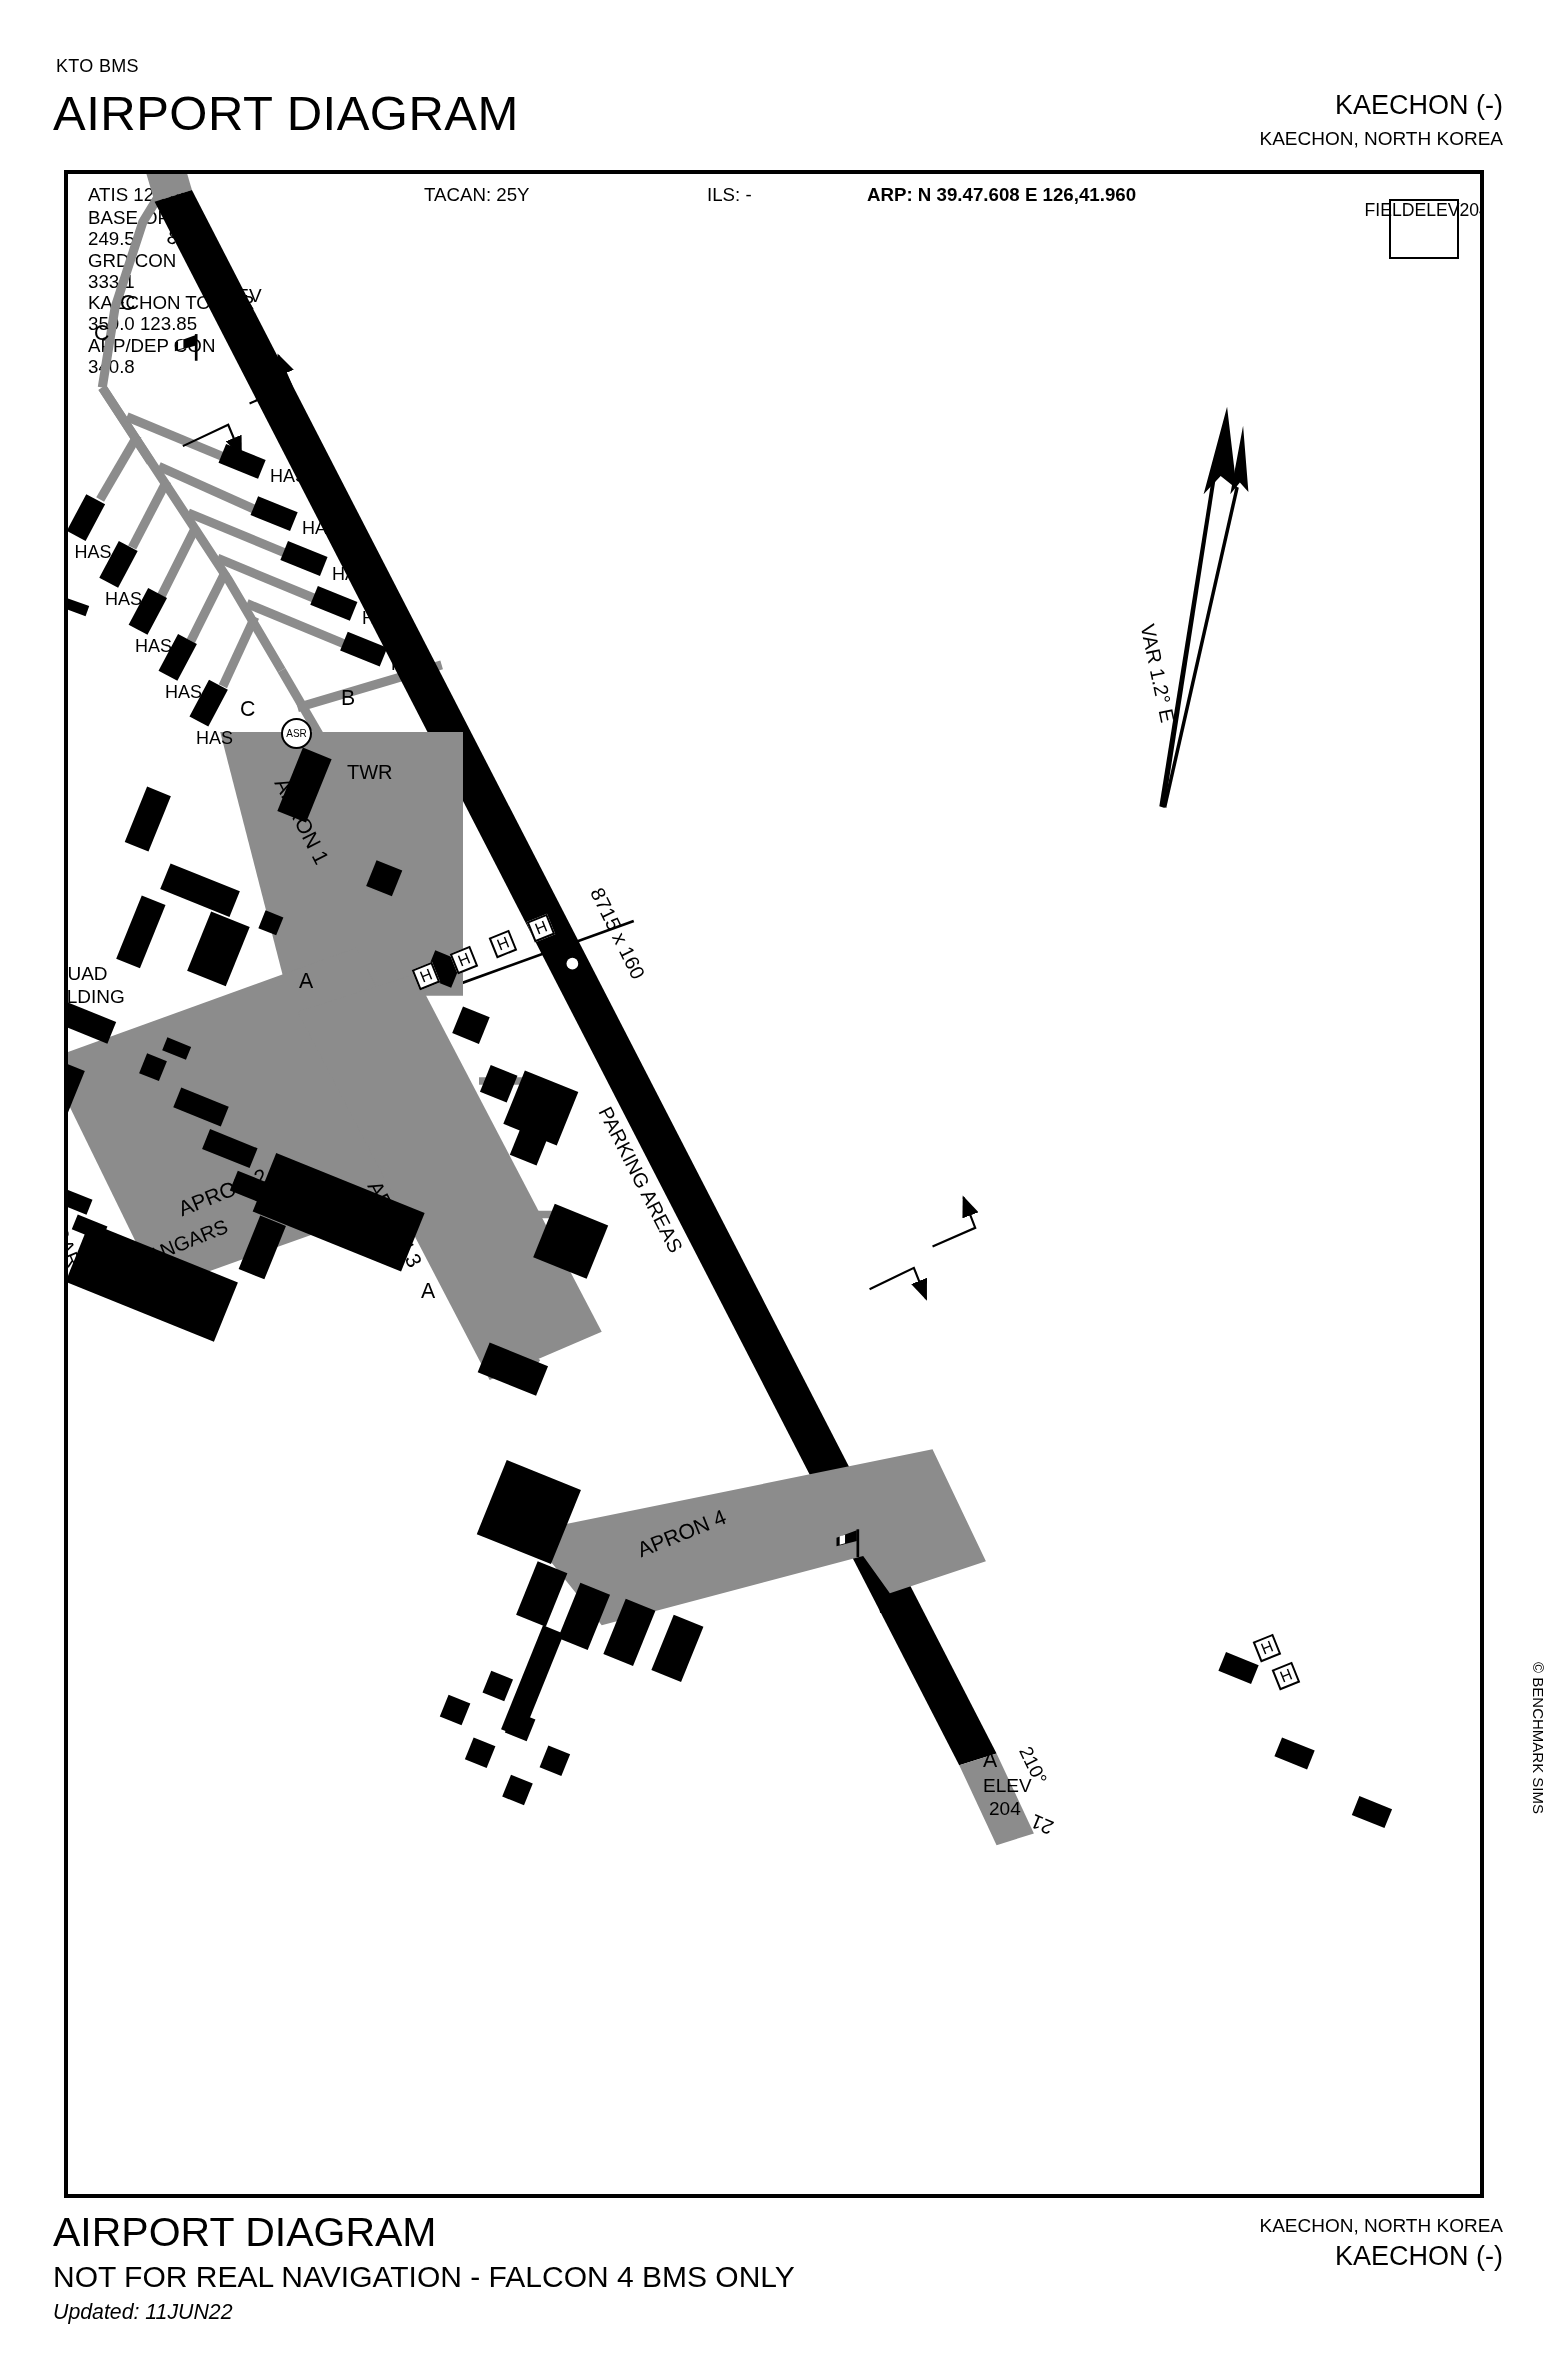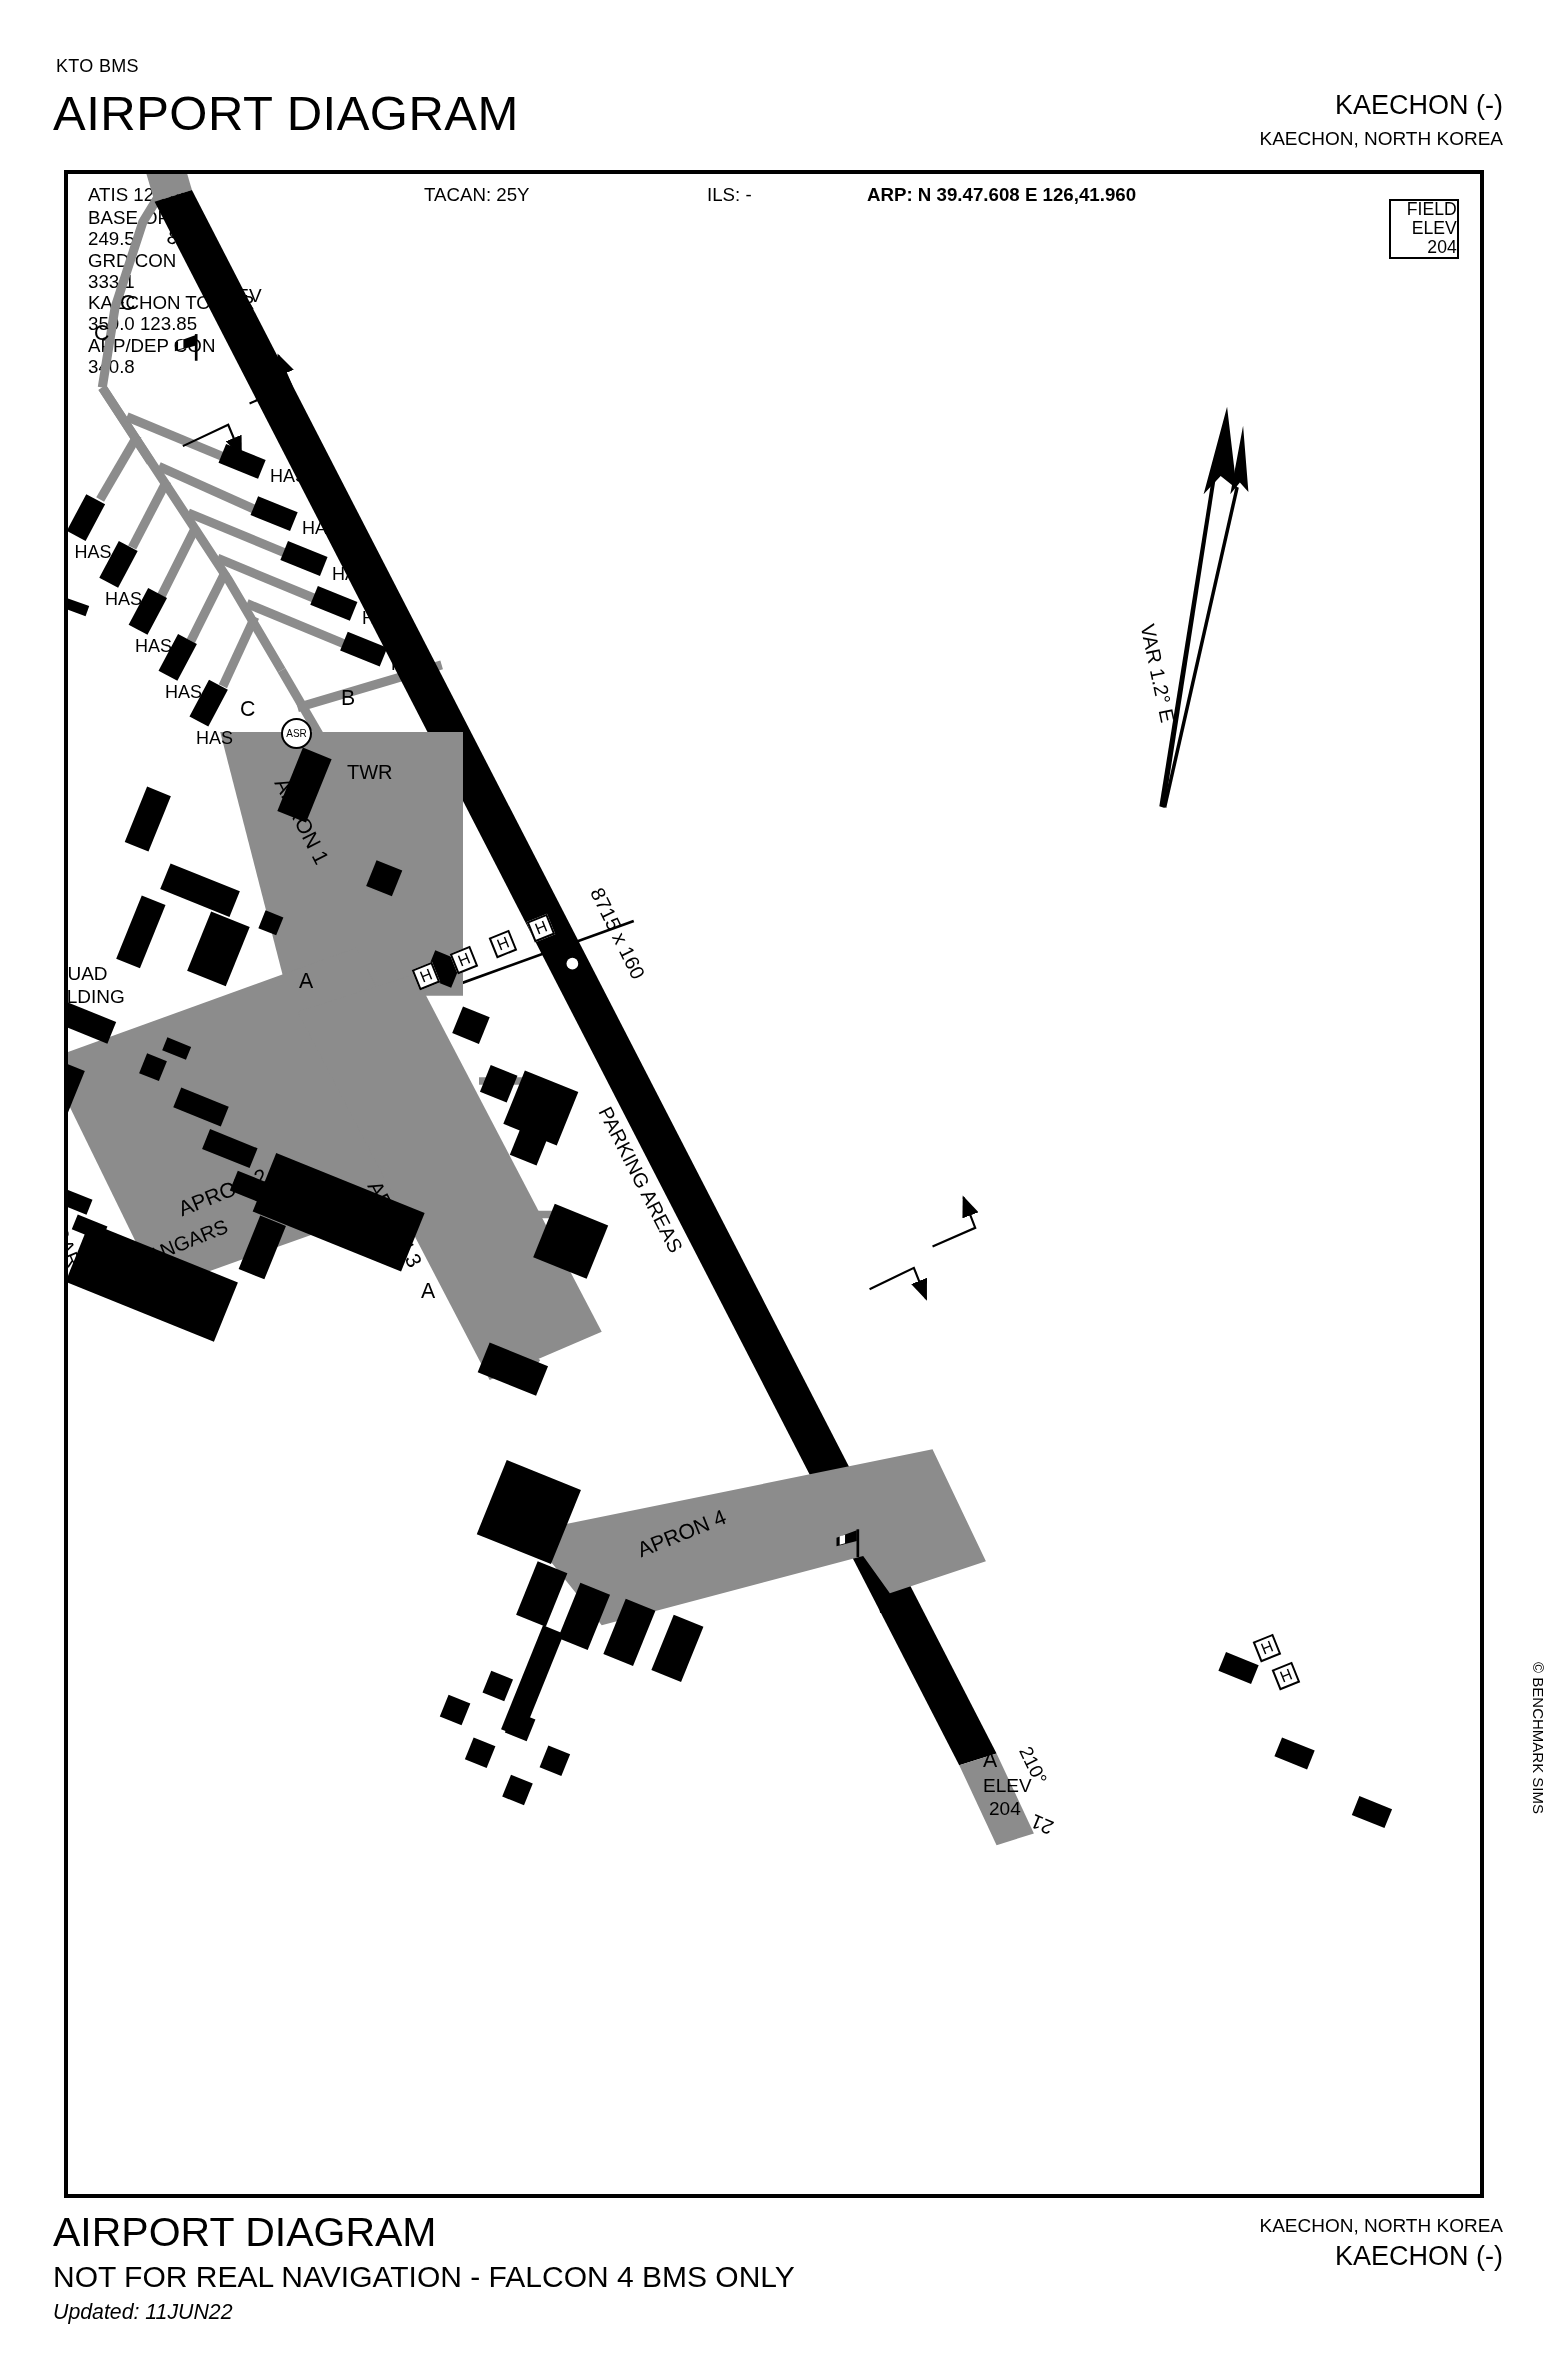--- a/index.html
+++ b/index.html
@@ -27,22 +27,22 @@
   #i-ils{left:619px;}
   #i-arp{left:779px;font-weight:bold;}
 
   #freq-block{position:absolute;left:20px;top:33px;font-size:18.7px;line-height:21.3px;}
   #freq-block div{white-space:nowrap;}
 
   
   #field-elev{
     position:absolute;right:21.3px;top:24.5px;width:70px;height:60px;
     border:2.7px solid #000;box-sizing:border-box;
-    display:flex;flex-direction:column;align-items:flex-end;justify-content:center;
-    font-size:17.6px;line-height:19px;text-align:center;
+    display:flex;flex-direction:row;align-items:flex-start;justify-content:center;
+    font-size:17.6px;line-height:19px;text-align:center;padding-left:6px;
   }
   .lbl{position:absolute;white-space:nowrap;transform-origin:0 0;font-size:18px;}
 
   
   #svg-layer{position:absolute;left:0;top:0;width:1410px;height:2018px;}
 
   
   .heli{
     position:absolute;width:22.4px;height:22.4px;border:2.1px solid #000;background:#fff;
     display:flex;align-items:center;justify-content:center;font-size:16px;

